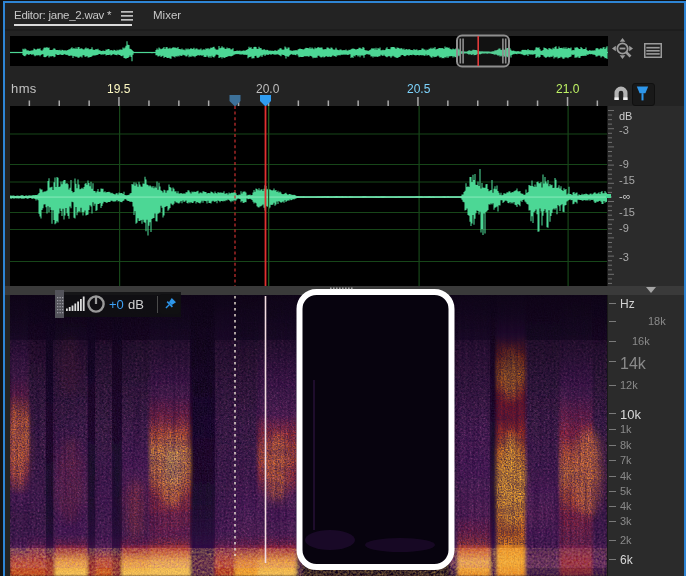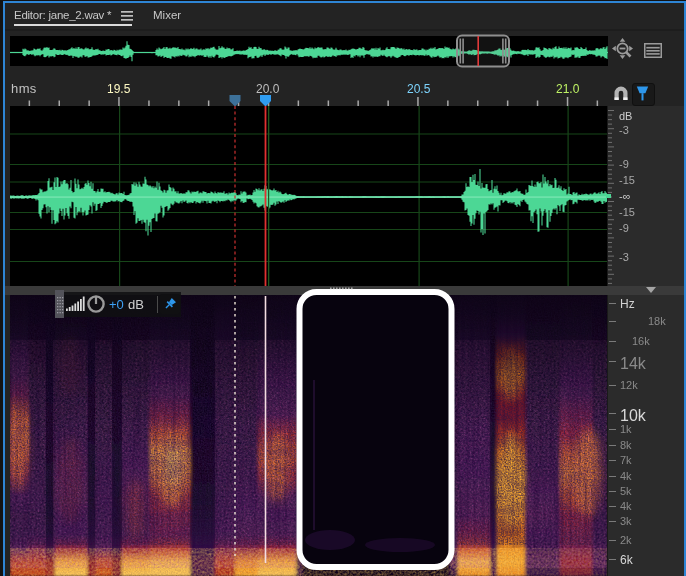--- a/index.html
+++ b/index.html
@@ -692,21 +692,21 @@
     <div class="abs" style="left:609px;top:491px;width:7px;height:1px;background:#7a7a7a"></div>
     <div class="abs" style="left:609px;top:506px;width:7px;height:1px;background:#7a7a7a"></div>
     <div class="abs" style="left:609px;top:521px;width:7px;height:1px;background:#7a7a7a"></div>
     <div class="abs" style="left:609px;top:540px;width:7px;height:1px;background:#7a7a7a"></div>
     <div class="abs" style="left:609px;top:559px;width:7px;height:1px;background:#7a7a7a"></div>
 <div class="abs" style="left:620px;top:297px;font-size:12px;color:#d2d2d2">Hz</div>
     <div class="abs" style="left:648px;top:315px;font-size:11px;color:#8a8a8a">18k</div>
     <div class="abs" style="left:632px;top:335px;font-size:11px;color:#8a8a8a">16k</div>
     <div class="abs" style="left:620px;top:355px;font-size:16px;color:#8a8a8a">14k</div>
     <div class="abs" style="left:620px;top:379px;font-size:11px;color:#8a8a8a">12k</div>
-    <div class="abs" style="left:620px;top:407px;font-size:16px;color:#d8d8d8">10k</div>
+    <div class="abs" style="left:620px;top:407px;font-size:13px;color:#d8d8d8">10k</div>
     <div class="abs" style="left:620px;top:423px;font-size:11px;color:#8a8a8a">1k</div>
     <div class="abs" style="left:620px;top:439px;font-size:11px;color:#8a8a8a">8k</div>
     <div class="abs" style="left:620px;top:454px;font-size:11px;color:#8a8a8a">7k</div>
     <div class="abs" style="left:620px;top:470px;font-size:11px;color:#8a8a8a">4k</div>
     <div class="abs" style="left:620px;top:485px;font-size:11px;color:#8a8a8a">5k</div>
     <div class="abs" style="left:620px;top:500px;font-size:11px;color:#8a8a8a">4k</div>
     <div class="abs" style="left:620px;top:515px;font-size:11px;color:#8a8a8a">3k</div>
     <div class="abs" style="left:620px;top:534px;font-size:11px;color:#8a8a8a">2k</div>
     <div class="abs" style="left:620px;top:553px;font-size:12px;color:#d8d8d8">6k</div>
 

